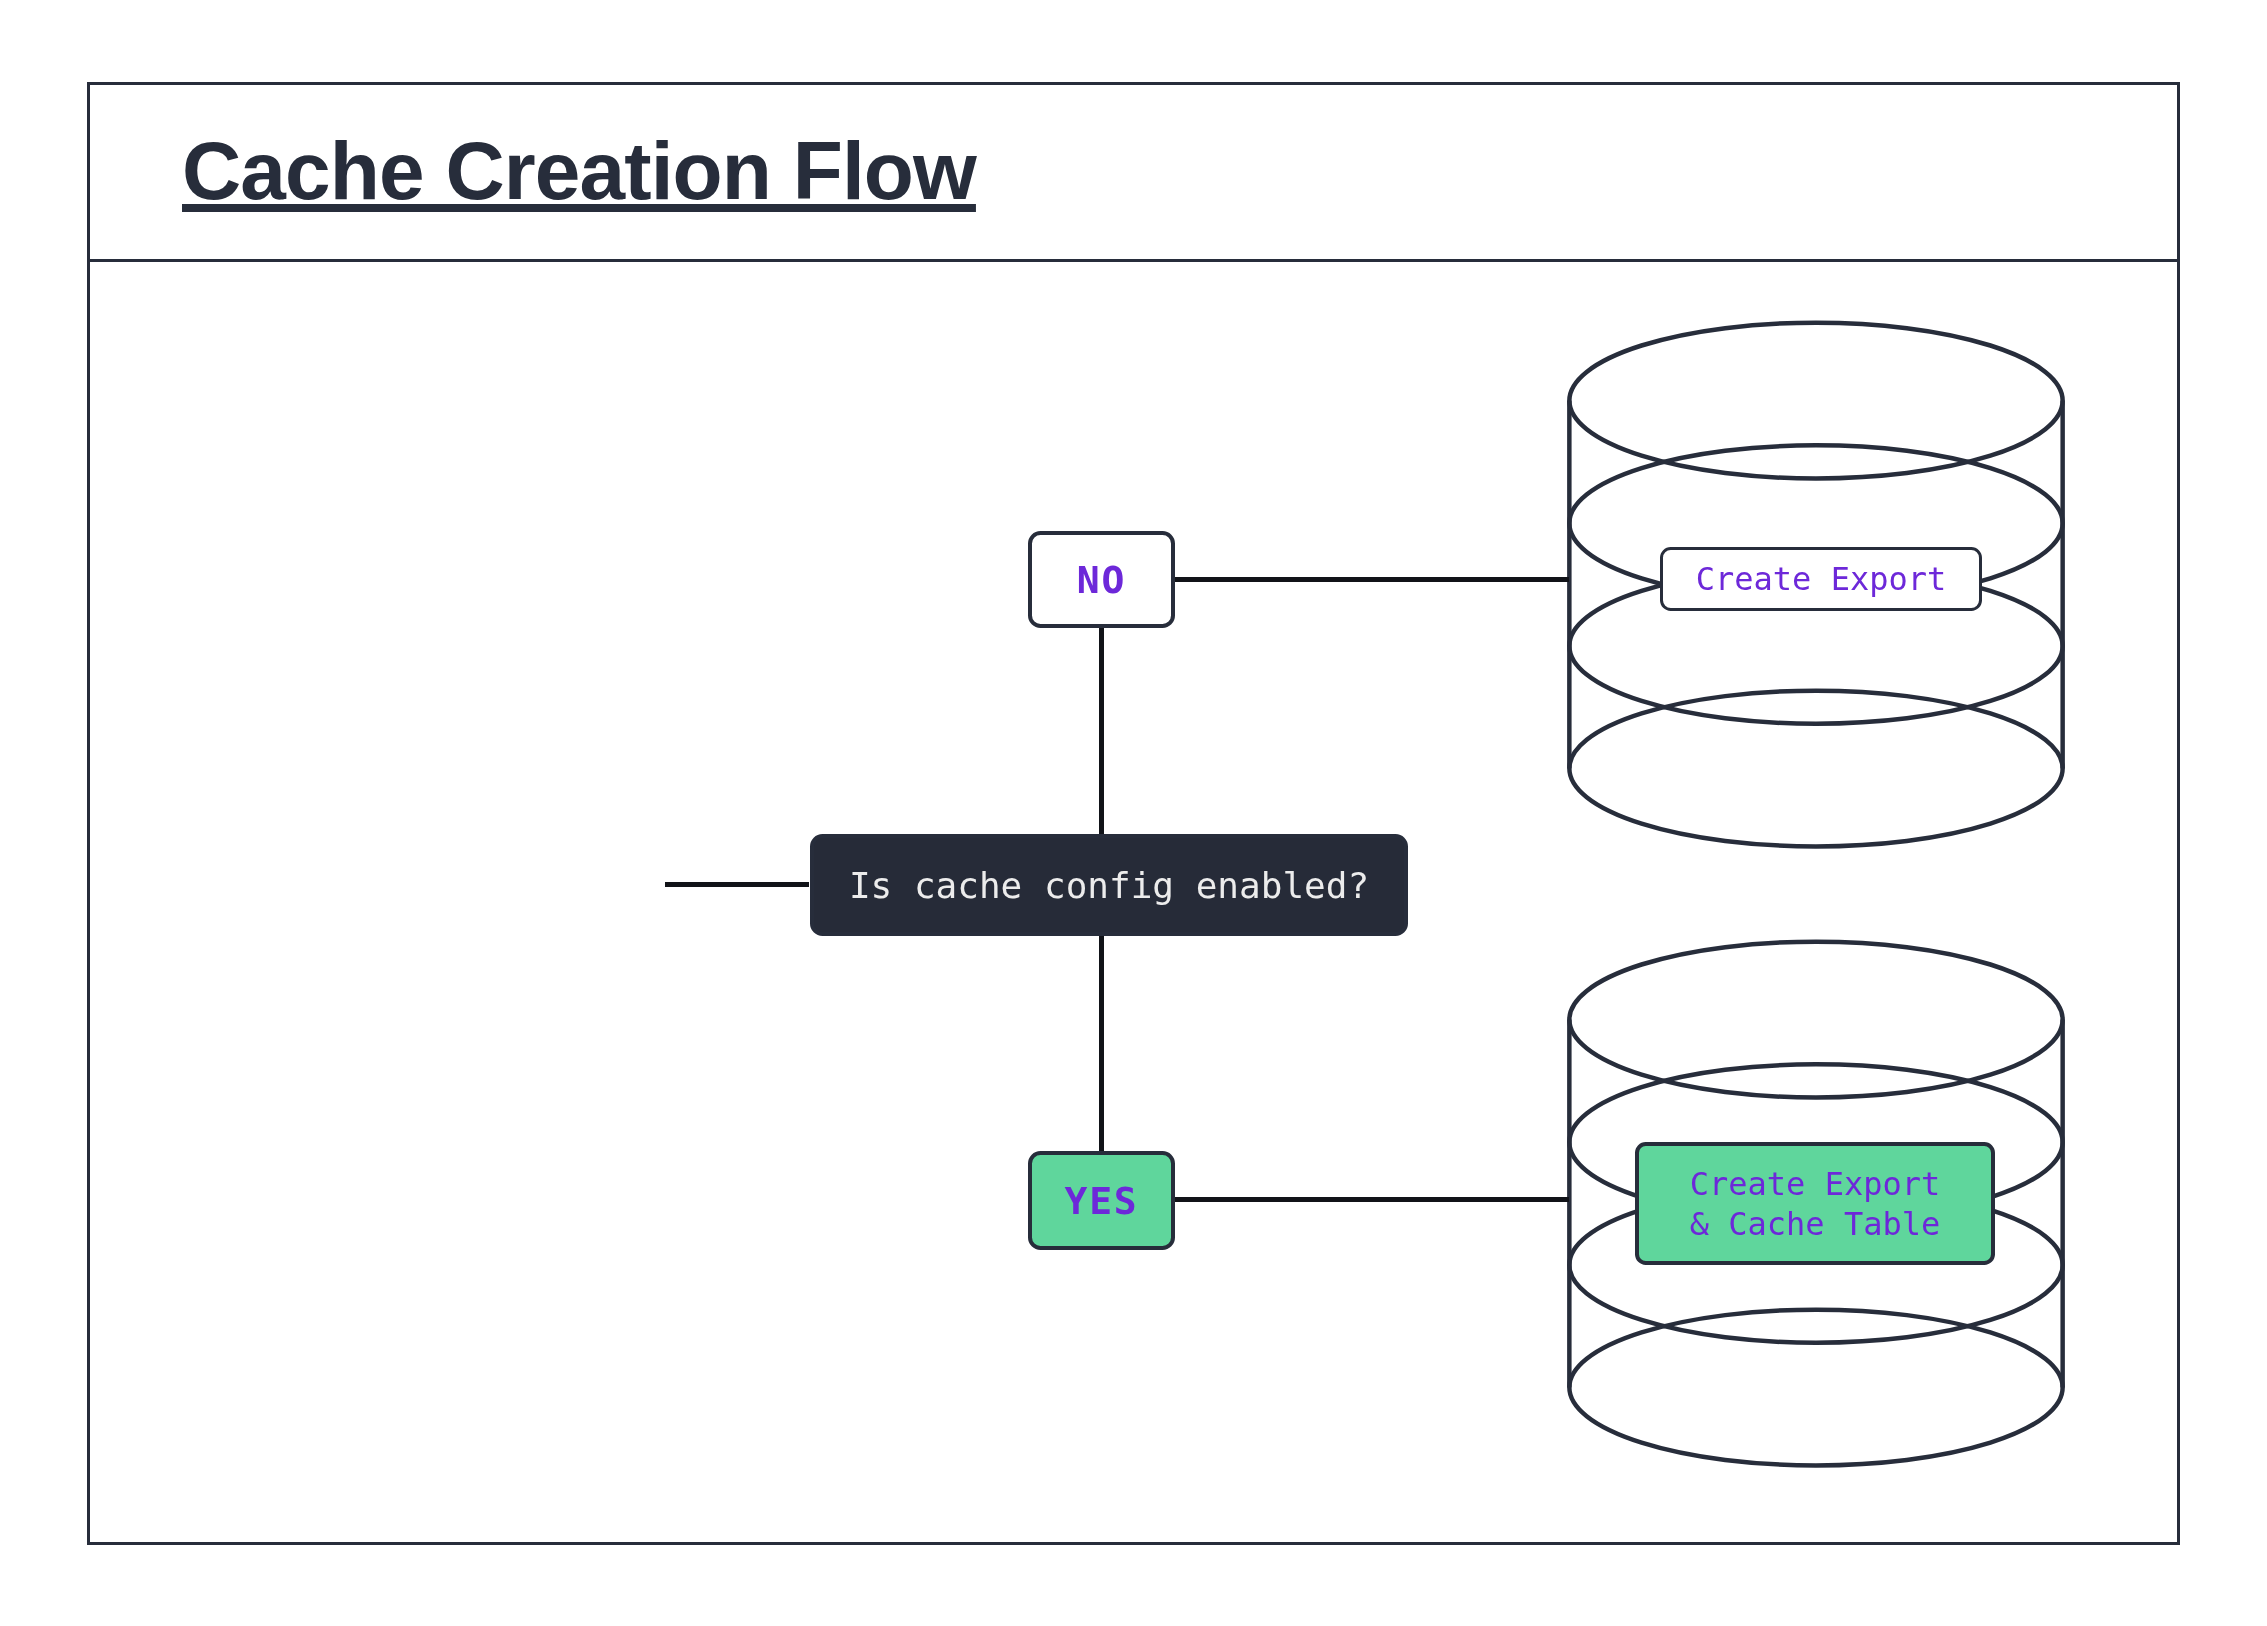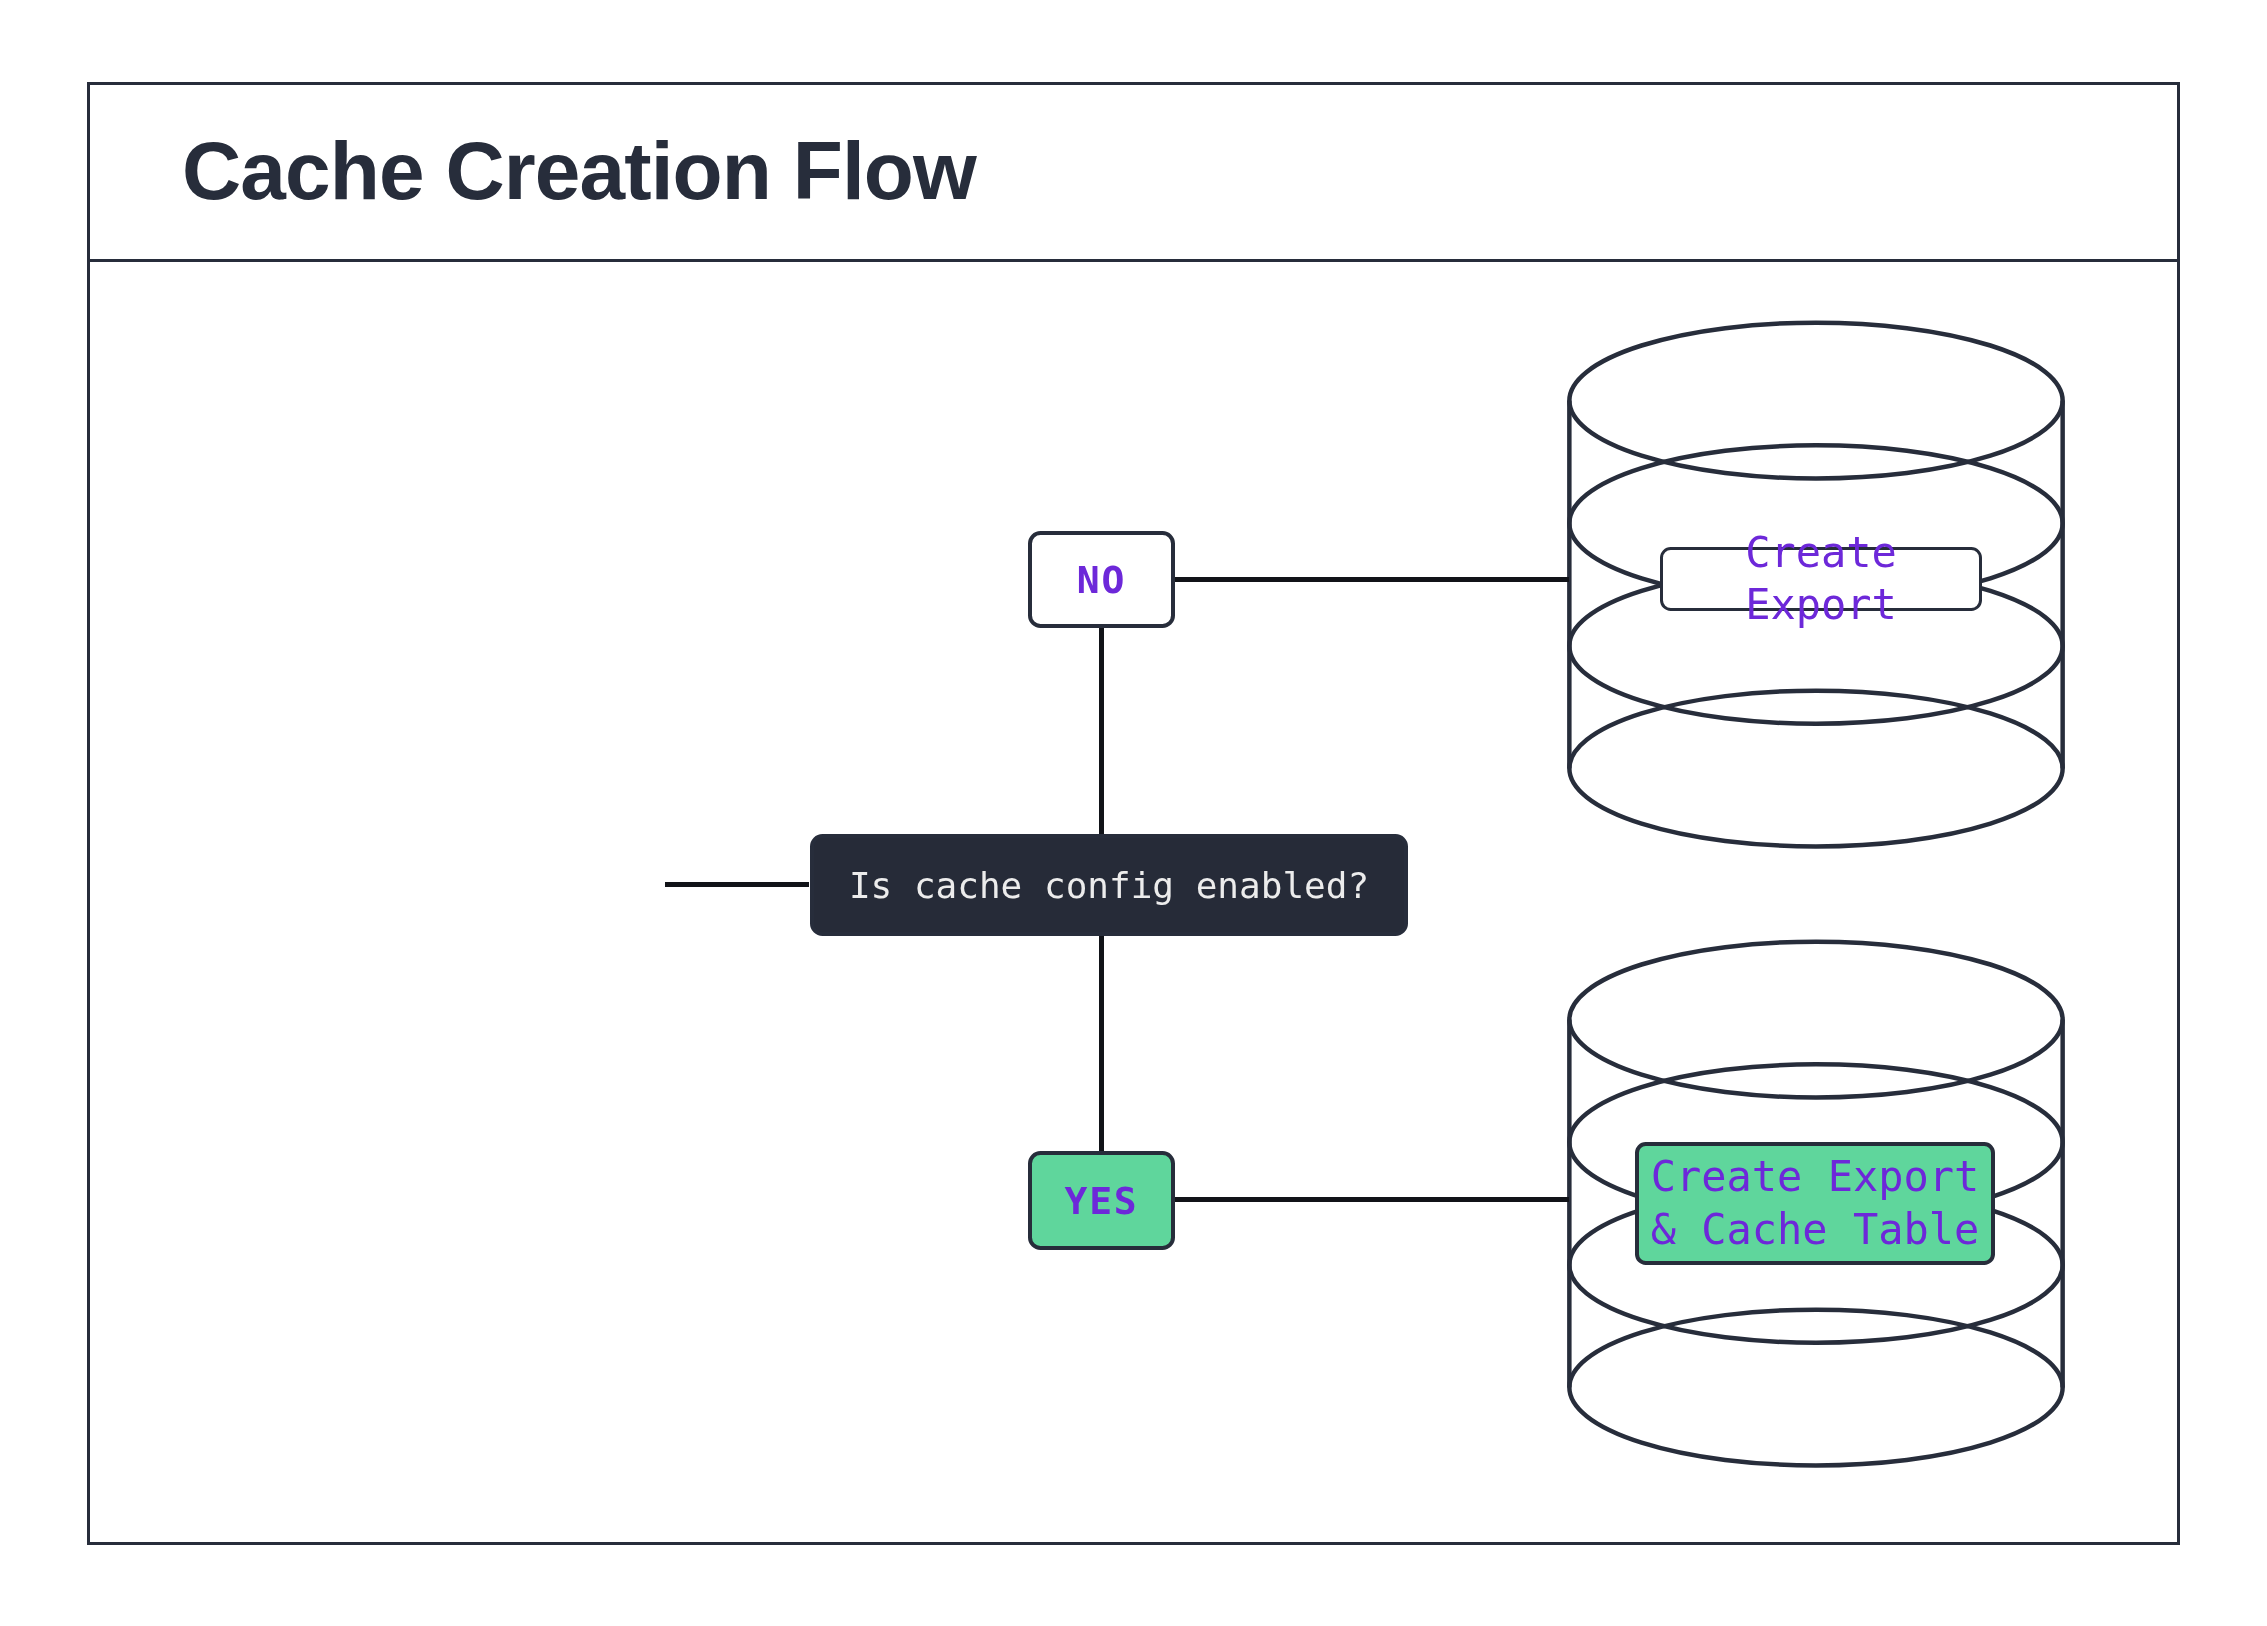--- a/index.html
+++ b/index.html
@@ -36,20 +36,21 @@
     align-items: center;
   }
   .title {
     margin: 0;
     padding-left: 95px;
     font-family: "Liberation Sans", sans-serif;
     font-weight: bold;
     font-size: 82px;
     letter-spacing: -0.9px;
     color: #272d3b;
+    text-decoration: underline;
   }
   .node {
     position: absolute;
     box-sizing: border-box;
     display: flex;
     flex-direction: column;
     align-items: center;
     justify-content: center;
     border: 4.5px solid #272d3b;
     border-radius: 12.5px;
@@ -63,21 +64,21 @@
   .connector {
     position: absolute;
     background: #111318;
     z-index: 1;
   }
   .cylinder {
     position: absolute;
     z-index: 0;
   }
   .fs40 { font-size: 36px; }
-  .fs38 { font-size: 42px; line-height: 1.25; }
+  .fs38 { font-size: 32px; line-height: 1.25; }
   .fs42b { font-size: 38px; font-weight: bold; letter-spacing: 1.8px; }
 </style>
 </head>
 <body>
 
 <div class="canvas">
 
   <div class="frame"></div>
 
   <div class="header">

